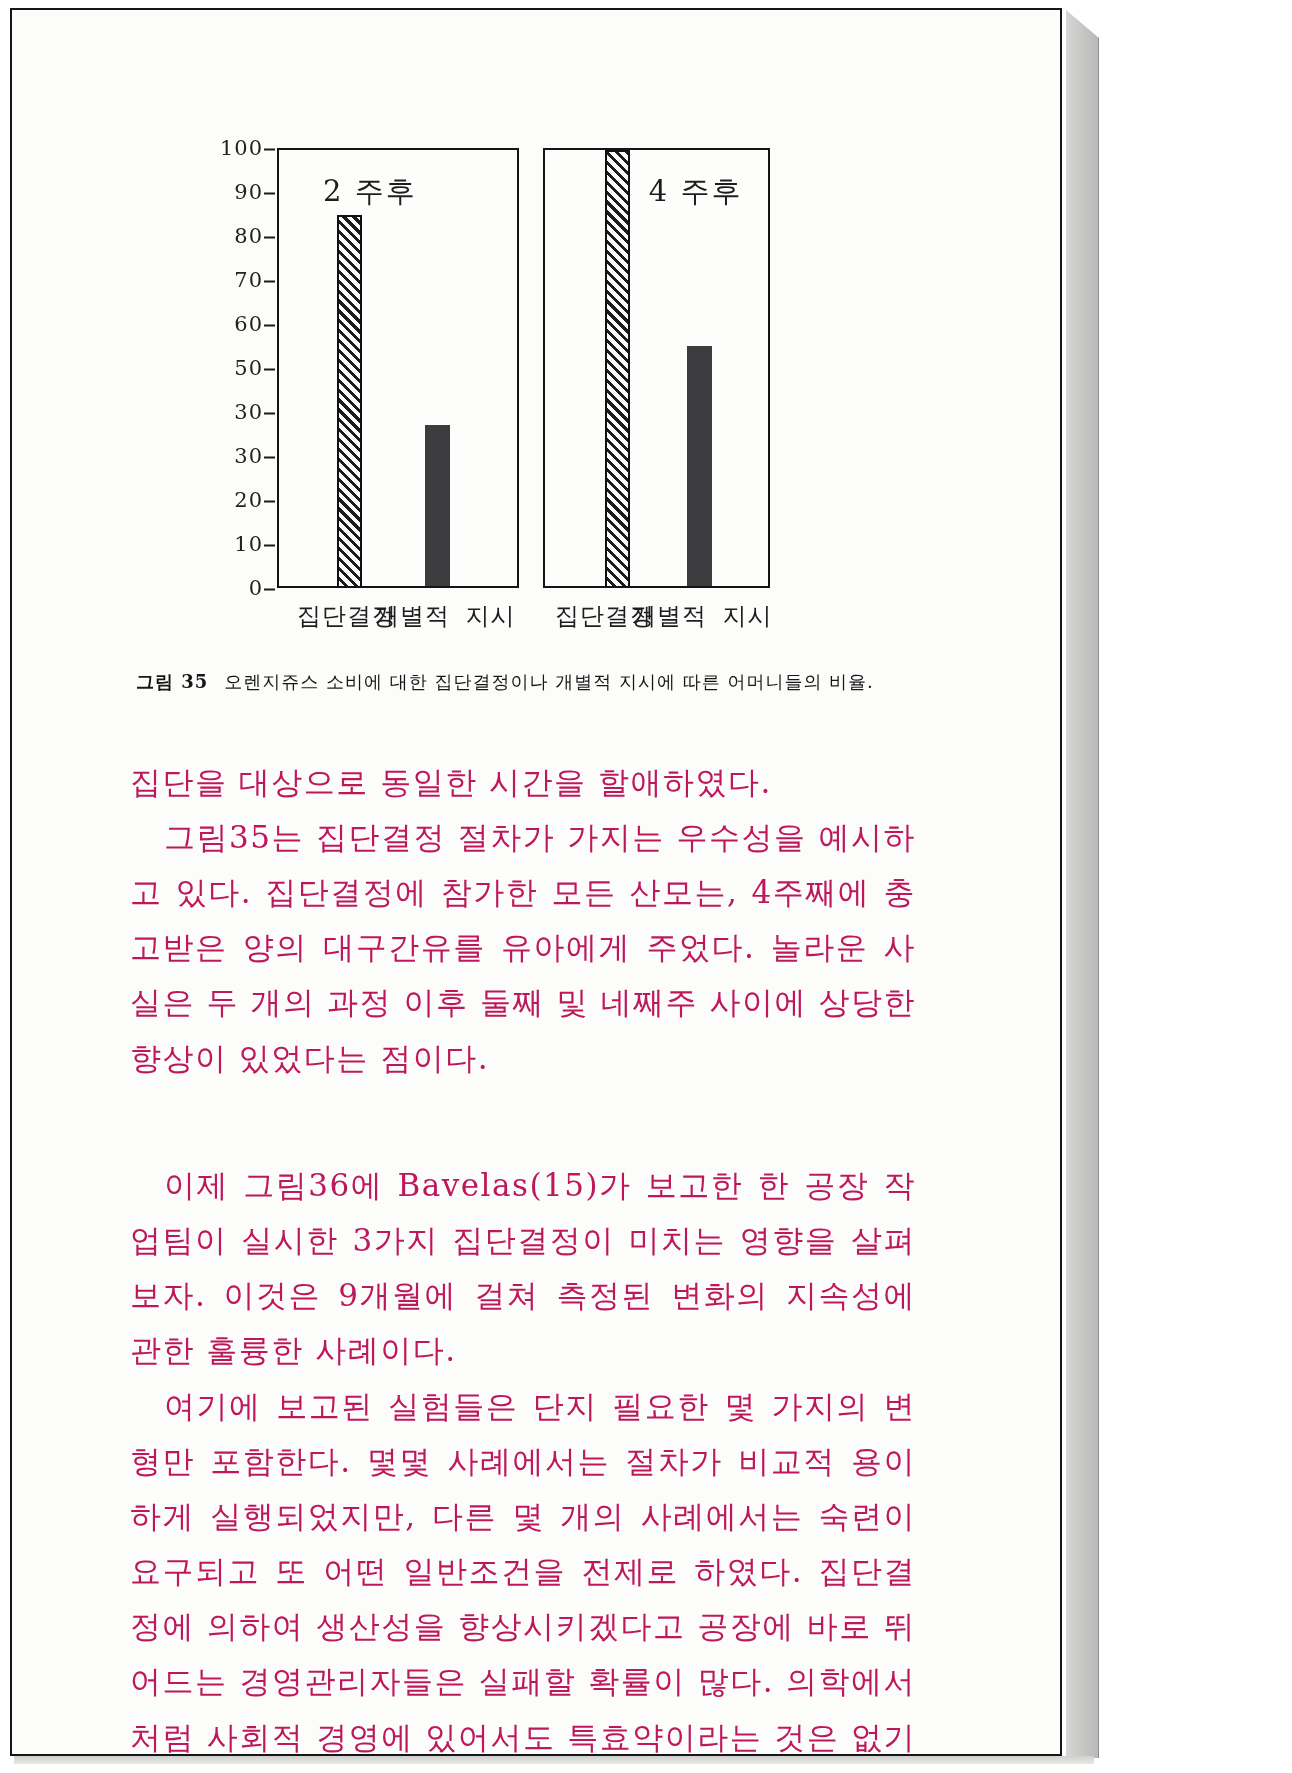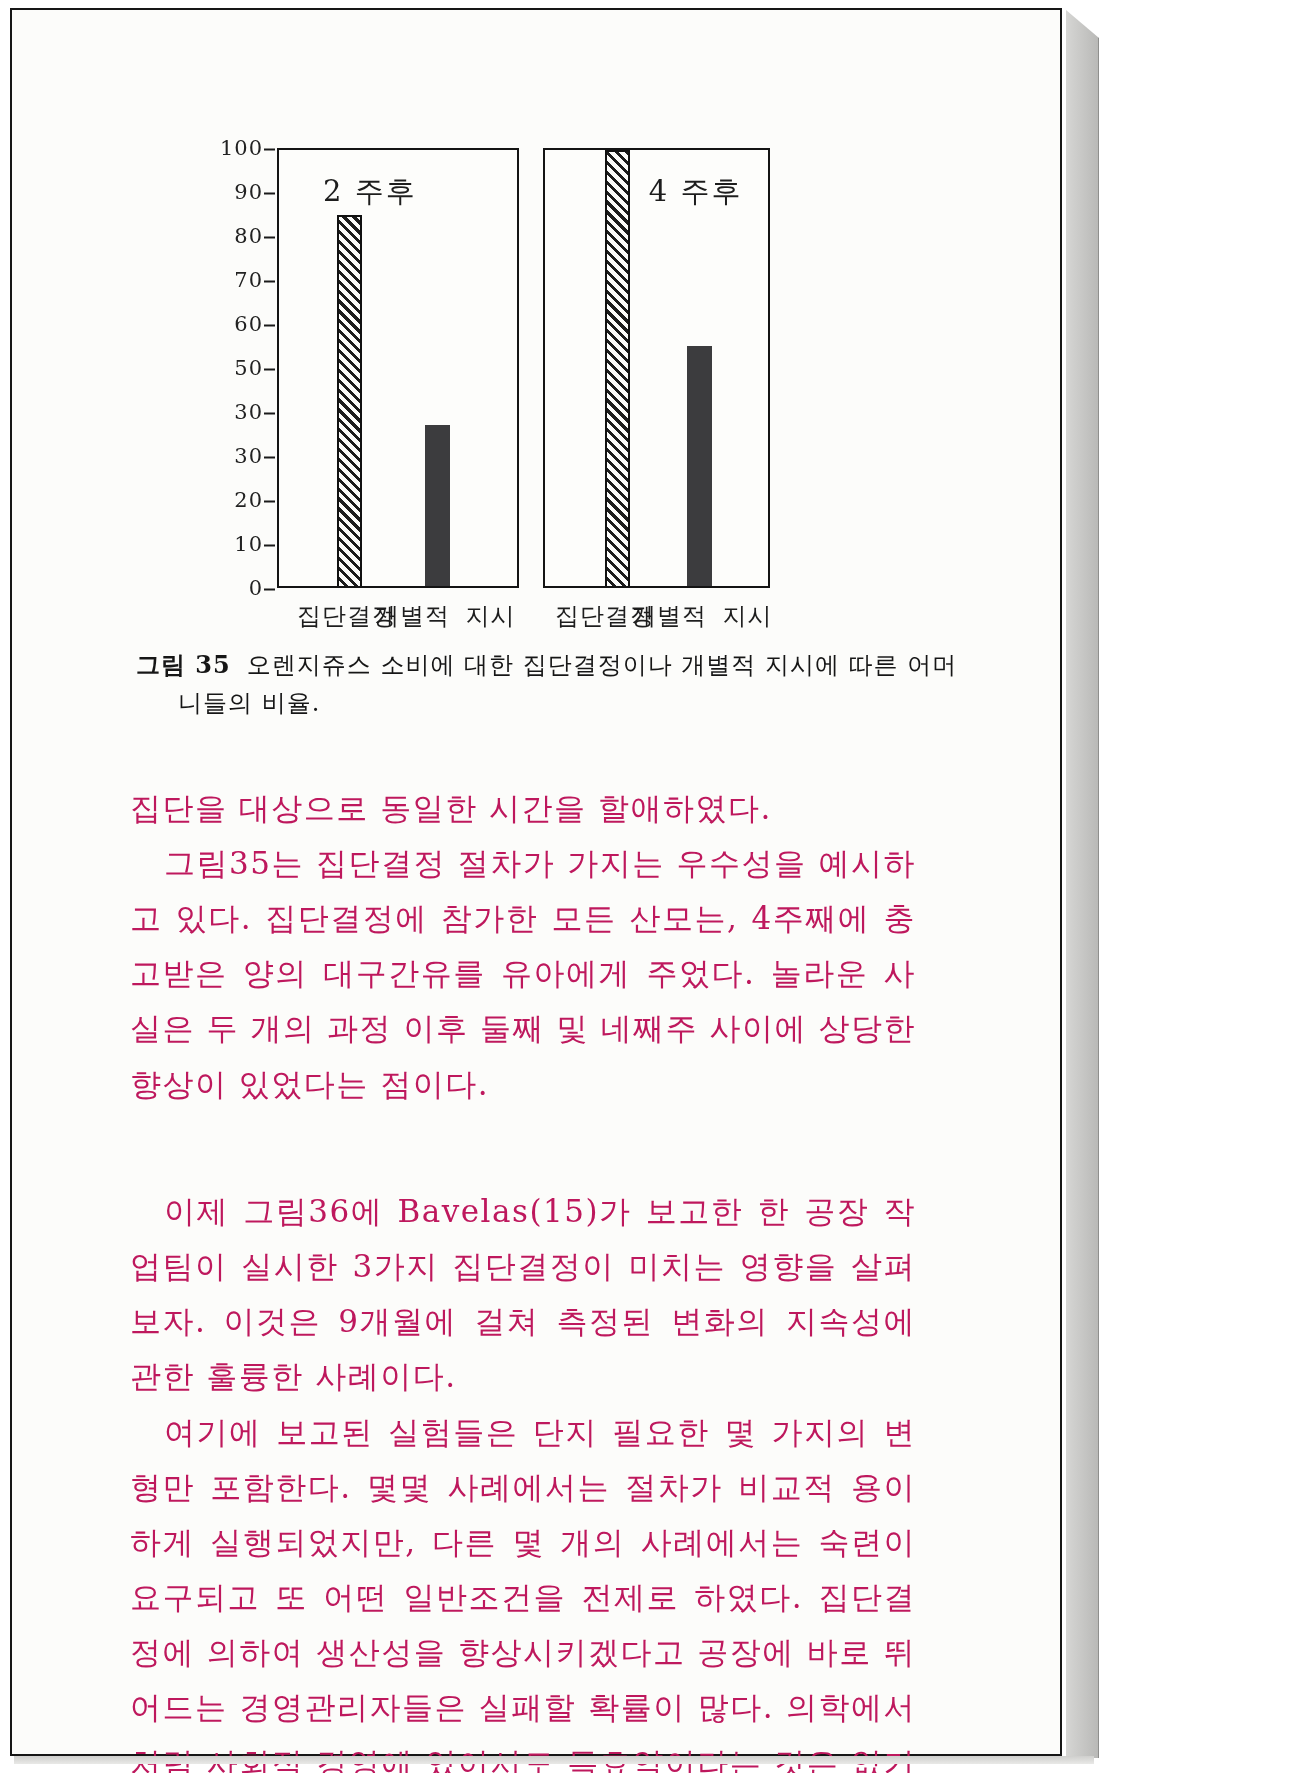--- a/index.html
+++ b/index.html
@@ -66,22 +66,22 @@
   .cat-label{
     position:absolute;top:12px;width:120px;text-align:center;
     font-size:24px;letter-spacing:1px;color:#1d1d1d;white-space:nowrap;
   }
   .cat-label.c1{left:10px;}
   .cat-label.c2{left:98px;}
   .cat-label.c3{left:268px;}
   .cat-label.c4{left:355px;}
   
   .caption{
-    margin:14px 0 0 6px;width:800px;
-    font-size:24px;line-height:1.6;letter-spacing:1px;
+    margin:36px 0 0 6px;width:800px;
+    font-size:18px;line-height:1.6;letter-spacing:1px;
     padding-left:42px;text-indent:-42px;color:#161616;
   }
   .caption .cap-label{font-weight:bold;margin-right:16px;}
   
   .body-text{margin-top:58px;width:786px;}
   .para{
     margin:0;font-size:31px;line-height:1.78;letter-spacing:1.5px;
     text-align:justify;color:#be185d;
   }
   .para.indent{text-indent:1.1em;}

